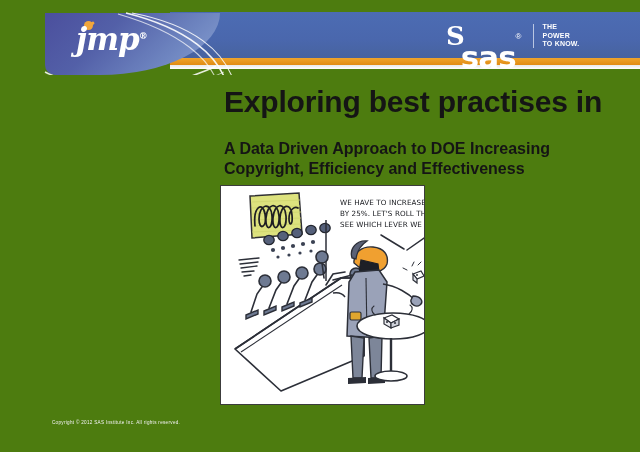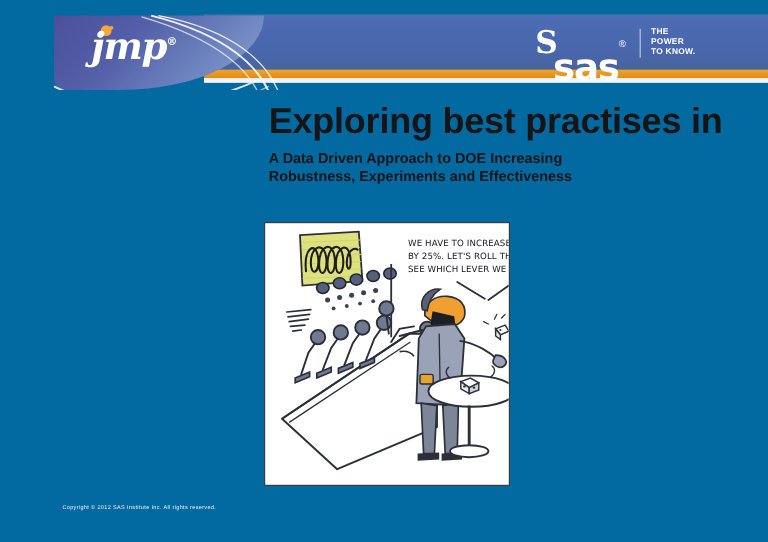--- a/index.html
+++ b/index.html
@@ -3,21 +3,21 @@
 <meta charset="utf-8">
 <style>
   html,body{margin:0;padding:0;}
   body{
     width:640px;height:452px;
     background:#ffffff;
     font-family:"Liberation Sans", sans-serif;
     overflow:hidden;
     position:relative;
   }
-  .slide{position:absolute;inset:0;background:#0369a1;overflow:hidden;}
+  .slide{position:absolute;inset:0;background:#4d7c0f;overflow:hidden;}
 
   
   .header{position:absolute;left:0;top:0;width:640px;height:75px;overflow:hidden;}
   .hdr-blue-band{
     position:absolute;left:170px;top:12px;width:470px;height:46px;
     background:linear-gradient(180deg,#4c6cb3 0%,#4a67ad 60%,#47639f 100%);
   }
   .hdr-orange{
     position:absolute;left:170px;top:58px;width:470px;height:7px;
     background:linear-gradient(180deg,#efa42c 0%,#e18c14 100%);
@@ -75,22 +75,22 @@
 
   
   .title-block{position:absolute;left:224px;top:85px;width:400px;}
   .title-main{
     font-family:"Liberation Sans", sans-serif;
     font-weight:700;font-size:30px;line-height:1.16;color:#151515;
     letter-spacing:-0.2px;
   }
   .title-sub{
     font-family:"Liberation Sans", sans-serif;
-    font-weight:700;font-size:12px;line-height:1.26;color:#151515;
-    margin-top:5px;
+    font-weight:700;font-size:16px;line-height:1.26;color:#151515;
+    margin-top:19px;
   }
 
   
   .cartoon{
     position:absolute;left:220px;top:185px;width:203px;height:218px;
     background:#ffffff;border:1.4px solid #3c3c3c;overflow:hidden;
   }
   .cartoon svg{display:block;width:100%;height:100%;}
 
   
@@ -136,21 +136,21 @@
       </span>
     </div>
   </div>
 
   <div class="title-block">
     <div class="title-main">
       <div>Exploring best practises in</div>
     </div>
     <div class="title-sub">
       <div>A Data Driven Approach to DOE Increasing</div>
-      <div>Robustness, Experiments and Effectiveness</div>
+      <div>Copyright, Efficiency and Effectiveness</div>
     </div>
   </div>
 
   <div class="cartoon">
     <svg viewBox="0 0 203 218" xmlns="http://www.w3.org/2000/svg">
       <defs>
         <g id="ink"></g>
       </defs>
 
       <g>

